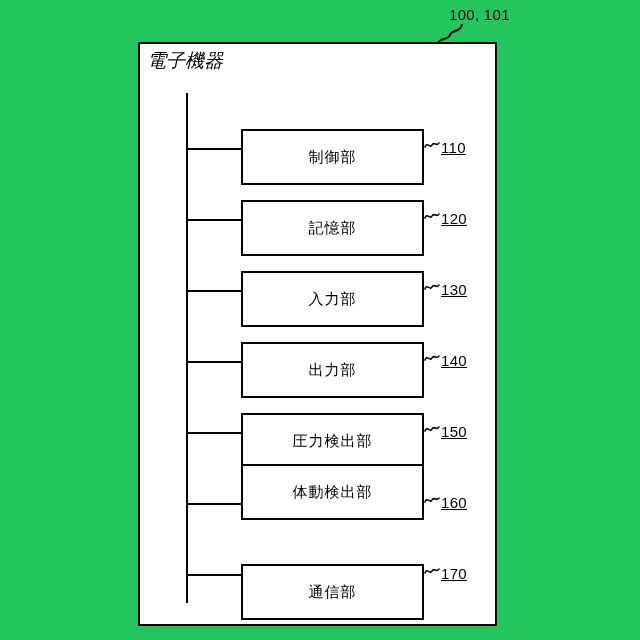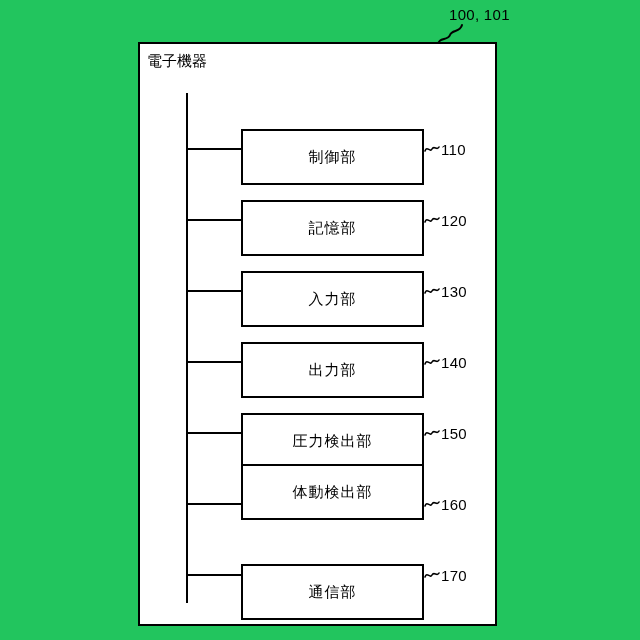--- a/index.html
+++ b/index.html
@@ -44,23 +44,24 @@
     width: 359px;
     height: 584px;
     border: 2px solid #000000;
     box-sizing: border-box;
     background: #ffffff;
   }
   .device-title {
     position: absolute;
     left: 147px;
     top: 51px;
-    font-size: 15px;
+    font-size: 19px;
     line-height: 19px;
     white-space: nowrap;
+    font-style: italic;
   }
 
   
   .bus-line {
     position: absolute;
     left: 186px;
     top: 93px;
     width: 2px;
     height: 510px;
     background: #000000;
@@ -88,23 +89,24 @@
     position: absolute;
     left: 186px;
     width: 57px;
     height: 2px;
     background: #000000;
   }
   .ref-wrap {
     position: absolute;
     left: 424px;
     display: flex;
-    align-items: center;
+    align-items: flex-start;
     height: 20px;
     white-space: nowrap;
+    text-decoration: underline;
   }
   .ref-tilde {
     display: inline-block;
     width: 16px;
     height: 12px;
     margin-right: 1px;
   }
   .ref-num {
     font-size: 15px;
     letter-spacing: 0.3px;

